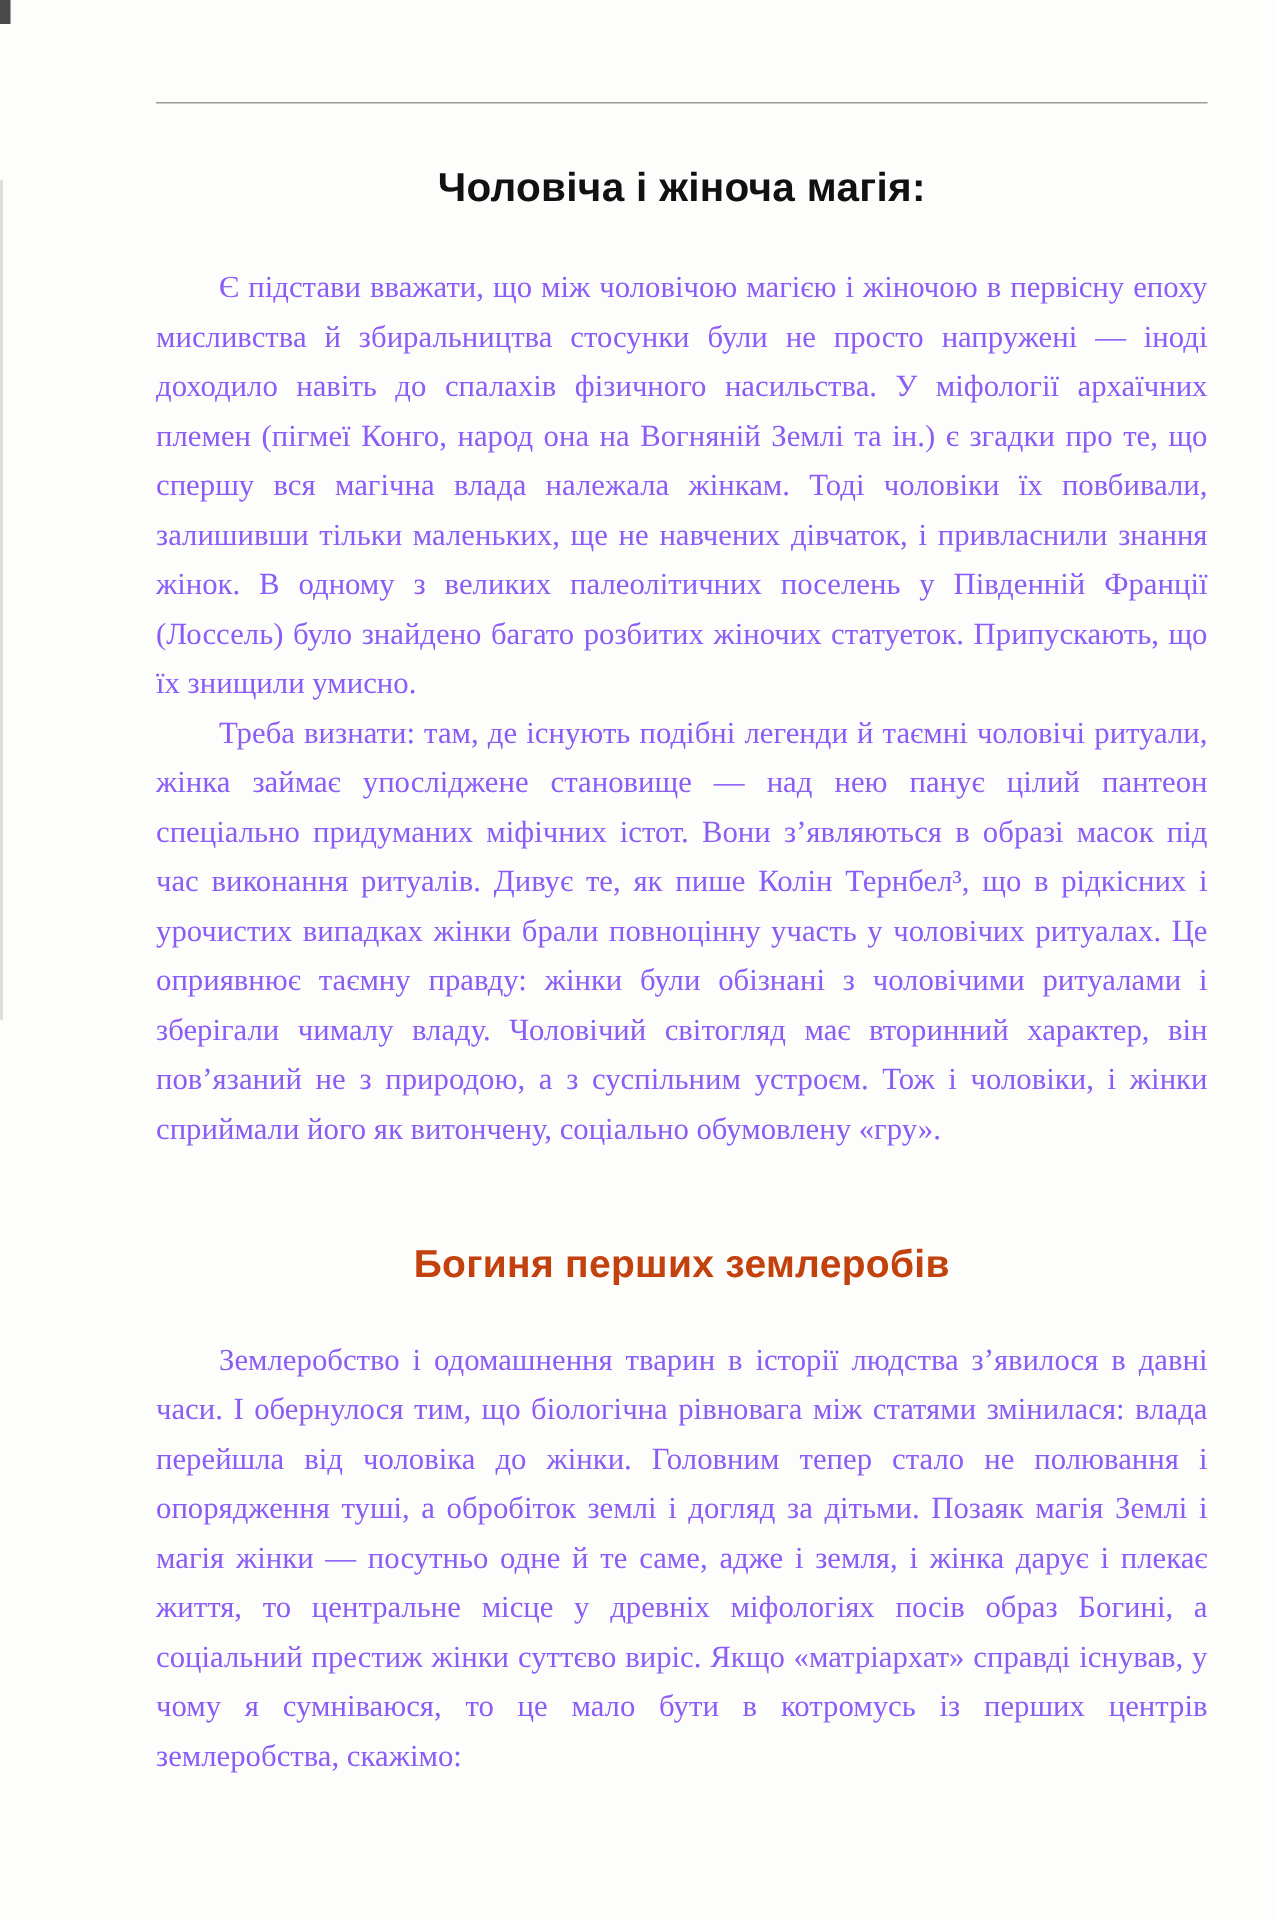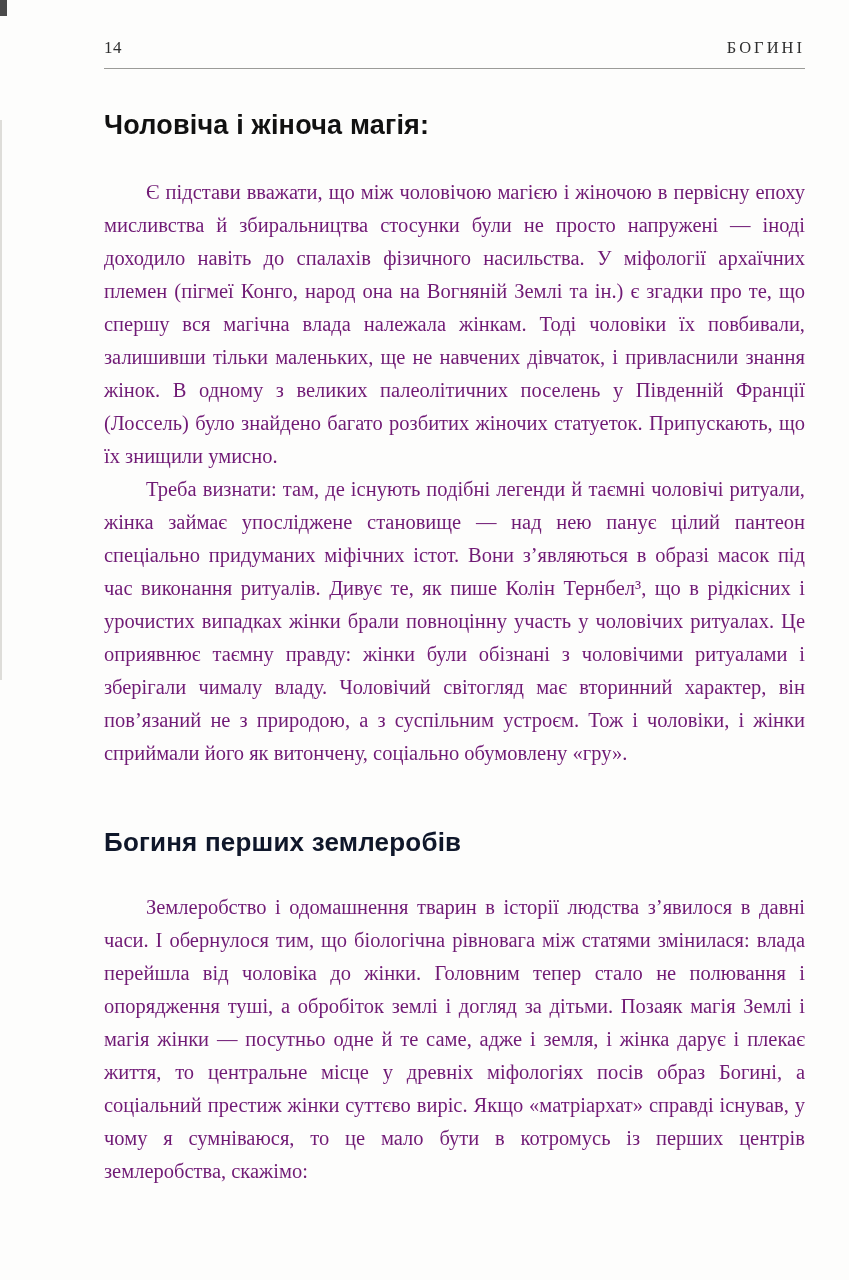--- a/index.html
+++ b/index.html
@@ -62,56 +62,53 @@
     position: absolute;
     top: 96px;
     left: 104px;
     right: 44px;
   }
   h1.chapter-title {
     font-family: "Liberation Sans", sans-serif;
     font-weight: 700;
     font-size: 27px;
     line-height: 1.32;
+    text-align: center;
     color: #111111;
     margin: 12px 0 32px 0;
     letter-spacing: .2px;
   }
   p.body-par {
     margin: 0;
     font-size: 20.5px;
     line-height: 33px;
     text-align: justify;
     text-indent: 42px;
-    color: #701a75;
+    color: #8b5cf6;
     hyphens: auto;
   }
   h2.section-title {
     font-family: "Liberation Sans", sans-serif;
     font-weight: 700;
     font-size: 26px;
     line-height: 1.3;
-    text-align: left;
-    color: #0f172a;
+    text-align: center;
+    color: #c2410c;
     margin: 56px 0 32px 0;
     letter-spacing: .2px;
   }
 </style>
 </head>
 <body>
 
 <div class="page">
 
   <div class="scan-mark-top"></div>
   <div class="scan-edge"></div>
 
-  <header class="pagehead">
-    <span class="pagenum">14</span>
-    <span class="running">БОГИНІ</span>
-  </header>
 
   <div class="rule"></div>
 
   <main class="content">
 
     <h1 class="chapter-title">
       <span>Чоловіча і жіноча магія:</span><br>
     </h1>
 
     <p class="body-par">Є підстави вважати, що між чоловічою магією і жіночою в первісну епоху мисливства й збиральництва стосунки були не просто напружені — іноді доходило навіть до спалахів фізичного насильства. У міфології архаїчних племен (пігмеї Конго, народ она на Вогняній Землі та ін.) є згадки про те, що спершу вся магічна влада належала жінкам. Тоді чоловіки їх повбивали, залишивши тільки маленьких, ще не навчених дівчаток, і привласнили знання жінок. В одному з великих палеолітичних поселень у Південній Франції (Лоссель) було знайдено багато розбитих жіночих статуеток. Припускають, що їх знищили умисно.</p>

